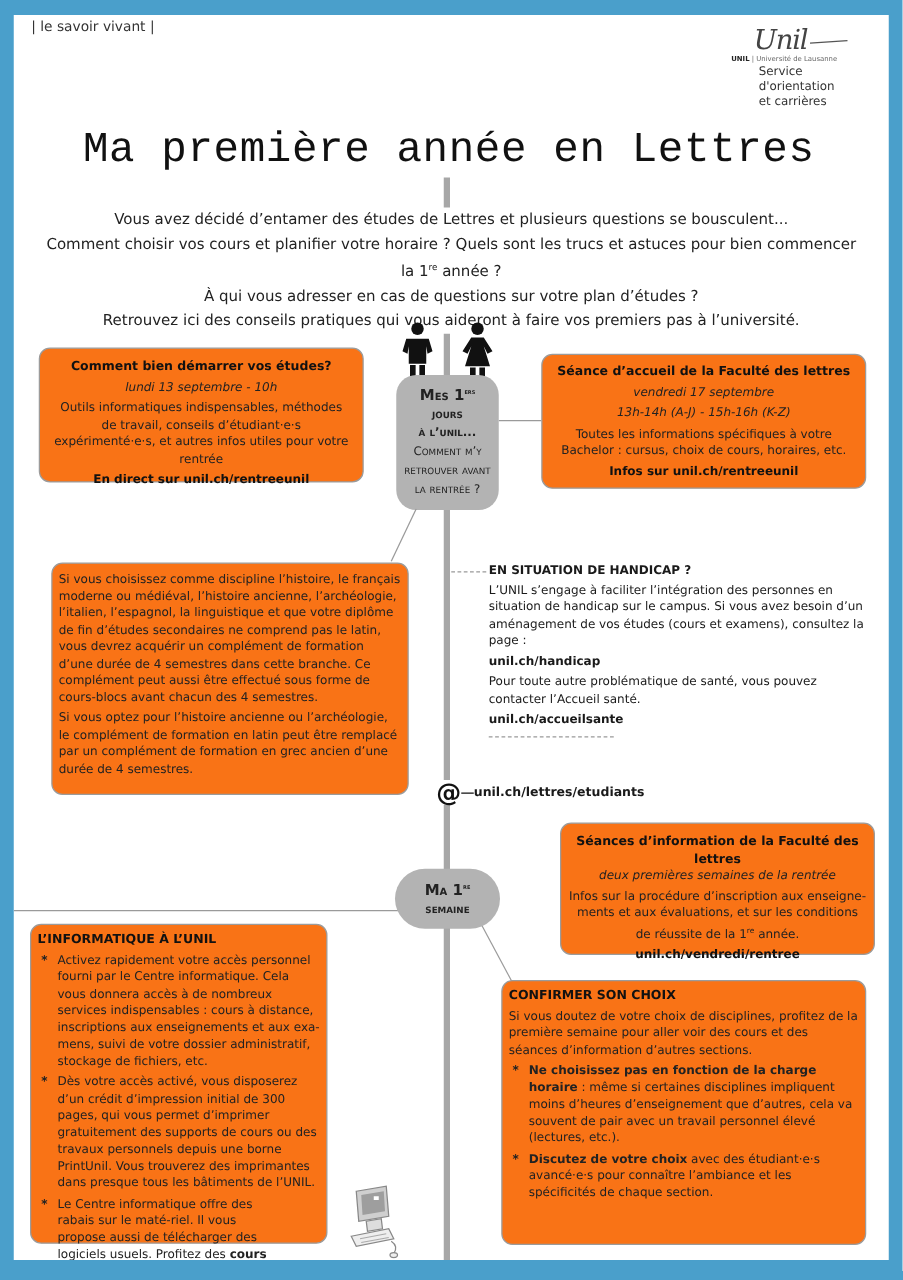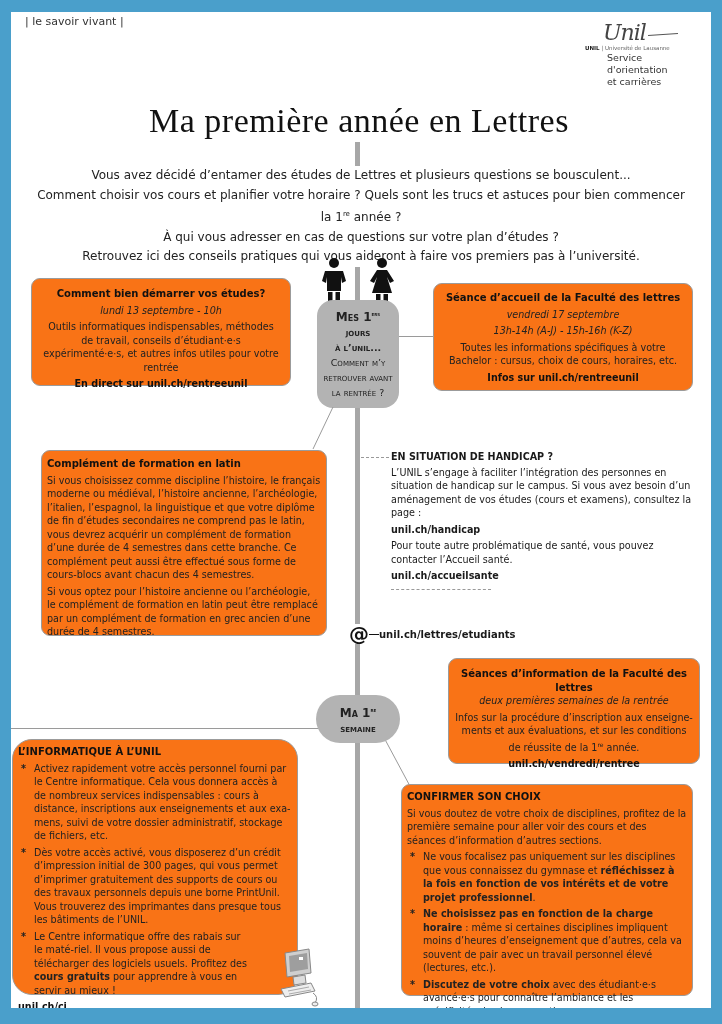--- a/index.html
+++ b/index.html
@@ -23,21 +23,21 @@
   .tagline { left: 14px; top: 3px; font-size: 11px; color: #333; }
   .logo { left: 574px; top: 10px; width: 120px; }
   .logo-script { font-family: "DejaVu Serif", serif; font-style: italic; font-size: 22px; color: #444; letter-spacing: -1px; line-height: 22px; padding-left: 18px; }
   .logo-script .swoosh { display:inline-block; width: 30px; height: 1px; background:#555; vertical-align: middle; margin-left: 2px; transform: rotate(-4deg); }
   .logo-line { font-size: 5.5px; color: #666; margin-top: 1px; }
   .logo-line b { color: #222; }
   .logo-service { font-size: 9.5px; color: #333; line-height: 12px; margin-left: 22px; margin-top: 1px; }
 
   .title {
     left: 0; top: 90px; width: 696px; text-align: center;
-    font-family: Liberation Serif, serif;
+    font-family: Liberation Mono, monospace;
     font-size: 34px; color: #111; letter-spacing: 0.5px;
   }
 
   .intro { left: 0; top: 154px; width: 700px; text-align: center; font-size: 12px; line-height: 19.5px; color: #222; }
   .intro sup { font-size: 7px; }
 
   
   .spine { left: 344px; top: 130px; width: 5px; height: 866px; background: #a7a7a7; }
 
   .connector { background: #9a9a9a; height: 1px; }
@@ -144,21 +144,20 @@
     <p class="i">13h-14h (A-J) - 15h-16h (K-Z)</p>
     <p>Toutes les informations spécifiques à votre Bachelor : cursus, choix de cours, horaires, etc.</p>
     <p class="b">Infos sur unil.ch/rentreeunil</p>
   </div>
 
   <svg class="abs" style="left:300px; top:395px; width:30px; height:45px;">
     <line x1="22" y1="0" x2="2" y2="42" stroke="#9a9a9a" stroke-width="1"></line>
   </svg>
 
   <div class="abs box" style="left:30px; top:438px; width:286px; height:186px; padding:6px 5px;">
-    <p class="h">Complément de formation en latin</p>
     <p>Si vous choisissez comme discipline l’histoire, le français moderne ou médiéval, l’histoire ancienne, l’archéologie, l’italien, l’espagnol, la linguistique et que votre diplôme de fin d’études secondaires ne comprend pas le latin, vous devrez acquérir un complément de formation d’une durée de 4 semestres dans cette branche. Ce complément peut aussi être effectué sous forme de cours-blocs avant chacun des 4 semestres.</p>
     <p>Si vous optez pour l’histoire ancienne ou l’archéologie, le complément de formation en latin peut être remplacé par un complément de formation en grec ancien d’une durée de 4 semestres.</p>
   </div>
 
   <div class="abs handicap-dash" style="left:350px; top:445px; width:28px;"></div>
   <div class="abs" style="left:380px; top:438px; width:305px; font-size:9.6px; line-height:13.5px;">
     <p class="b" style="font-weight:bold; margin-bottom:2px;">EN SITUATION DE HANDICAP ?</p>
     <p style="margin-bottom:3px;">L’UNIL s’engage à faciliter l’intégration des personnes en situation de handicap sur le campus. Si vous avez besoin d’un aménagement de vos études (cours et examens), consultez la page :</p>
     <p style="font-weight:bold; margin-bottom:3px;">unil.ch/handicap</p>
     <p style="margin-bottom:3px;">Pour toute autre problématique de santé, vous pouvez contacter l’Accueil santé.</p>
@@ -182,21 +181,21 @@
   <div class="abs connector" style="left:0; top:716px; width:308px;"></div>
   <svg class="abs" style="left:370px; top:720px; width:40px; height:60px;">
     <line x1="0" y1="0" x2="30" y2="56" stroke="#9a9a9a" stroke-width="1"></line>
   </svg>
 
   <div class="abs hub" style="left:305px; top:683px; width:84px; height:48px; border-radius:24px; padding-top:7px;">
     <div class="strong big"><span>Ma 1</span><sup>re</sup></div>
     <div class="strong">semaine</div>
   </div>
 
-  <div class="abs box" style="left:1px; top:727px; width:286px; height:256px; padding:5px 5px;border-radius:20px;">
+  <div class="abs box" style="left:13px; top:727px; width:238px; height:256px; padding:5px 5px;">
     <p class="h">L’INFORMATIQUE À L’UNIL</p>
     <ul class="bullets">
       <li>Activez rapidement votre accès personnel fourni par le Centre informatique. Cela vous donnera accès à de nombreux services indispensables : cours à distance, inscriptions aux enseignements et aux exa-mens, suivi de votre dossier administratif, stockage de fichiers, etc.</li>
       <li>Dès votre accès activé, vous disposerez d’un crédit d’impression initial de 300 pages, qui vous permet d’imprimer gratuitement des supports de cours ou des travaux personnels depuis une borne PrintUnil. Vous trouverez des imprimantes dans presque tous les bâtiments de l’UNIL.</li>
       <li style="padding-right:40px;"><span>Le Centre informatique offre des rabais sur le maté-riel. Il vous propose aussi de télécharger des logiciels usuels. Profitez des </span><b>cours gratuits</b><span> pour apprendre à vous en servir au mieux !</span></li>
     </ul>
     <p class="b">unil.ch/ci</p>
   </div>
 
   <svg class="abs" style="left:268px; top:935px; width:44px; height:60px;" viewBox="0 0 44 60">
@@ -207,19 +206,18 @@
     <path d="M2 42 L32 36 L36 44 L6 50 Z" fill="#eee" stroke="#888" stroke-width="1"></path>
     <path d="M9 44 L30 40 M10 47 L32 43" stroke="#aaa" stroke-width="1"></path>
     <path d="M34 46 Q40 50 36 56" stroke="#888" fill="none" stroke-width="1"></path>
     <ellipse cx="36" cy="57" rx="3" ry="2" fill="#eee" stroke="#888"></ellipse>
   </svg>
 
   <div class="abs box" style="left:390px; top:772px; width:292px; height:212px; padding:5px 5px;">
     <p class="h">CONFIRMER SON CHOIX</p>
     <p>Si vous doutez de votre choix de disciplines, profitez de la première semaine pour aller voir des cours et des séances d’information d’autres sections.</p>
     <ul class="bullets">
-      <li><span>Ne vous focalisez pas uniquement sur les disciplines que vous connaissez du gymnase et </span><b>réfléchissez à la fois en fonction de vos intérêts et de votre projet professionnel</b><span>.</span></li>
       <li><b>Ne choisissez pas en fonction de la charge horaire</b><span> : même si certaines disciplines impliquent moins d’heures d’enseignement que d’autres, cela va souvent de pair avec un travail personnel élevé (lectures, etc.).</span></li>
       <li><b>Discutez de votre choix</b><span> avec des étudiant·e·s avancé·e·s pour connaître l’ambiance et les spécificités de chaque section.</span></li>
     </ul>
   </div>
 
 </div>
 
 </body></html>

